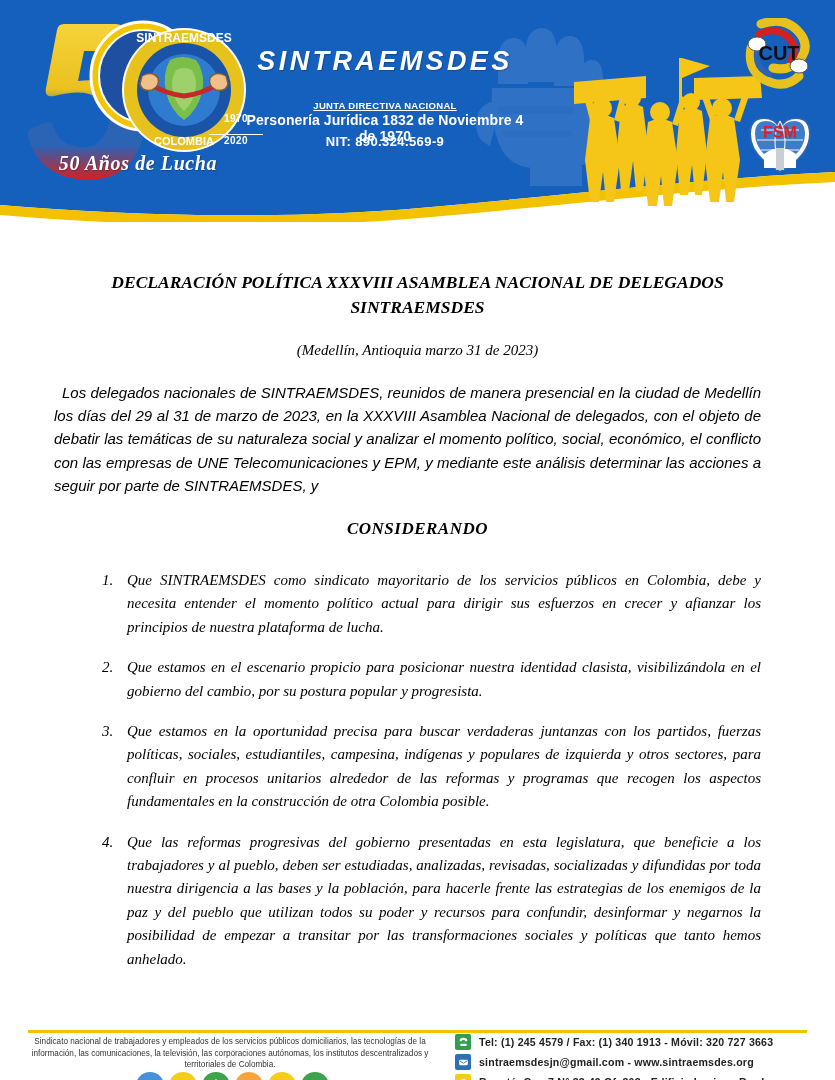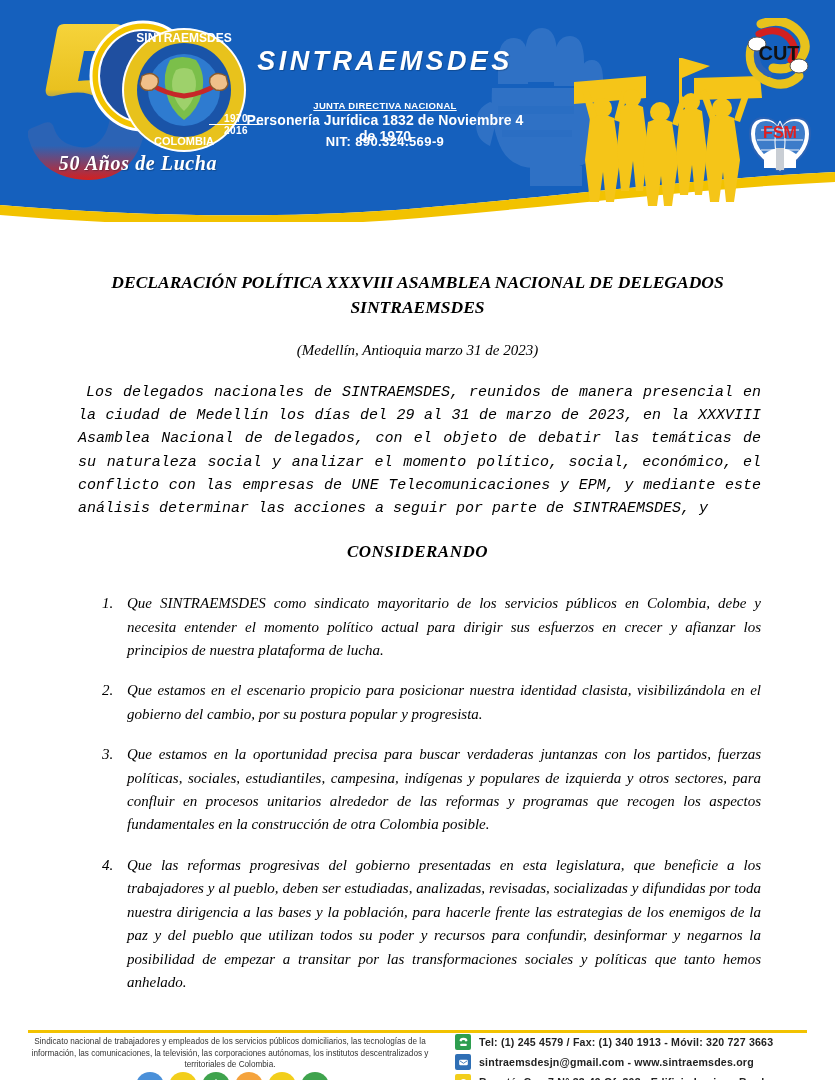--- a/index.html
+++ b/index.html
@@ -79,21 +79,21 @@
     left: 209px; top: 113px;
     width: 54px;
     text-align: center;
     font-family: "Liberation Sans", sans-serif;
     font-weight: bold;
     font-size: 10px;
     color: #ffffff;
     line-height: 11px;
     letter-spacing: 0.4px;
   }
-  .anniversary-years .yr-top { border-bottom: 1.4px solid #ffffff; padding-bottom:0px; }
+  .anniversary-years .yr-top { border-bottom: 1.4px solid #ffffff; padding-bottom:10px; }
 
   .slogan {
     position: absolute;
     left: 33px; top: 152px;
     width: 210px;
     text-align: center;
     font-family: "Liberation Serif", serif;
     font-style: italic;
     font-weight: bold;
     font-size: 20px;
@@ -177,23 +177,23 @@
     line-height: 25px;
   }
   .doc-place {
     margin: 22px 0 0 0;
     text-align: center;
     font-family: "Liberation Serif", serif;
     font-style: italic;
     font-size: 15px;
   }
   .intro {
-    margin: 22px 74px 0 78px;
+    margin: 22px 74px 0 54px;
     text-align: justify;
-    font-family: Liberation Mono, monospace;
+    font-family: Liberation Sans, sans-serif;
     font-style: italic;
     font-size: 15px;
     line-height: 23.2px;
     text-indent: 8px;
   }
   .considerando {
     margin: 22px 0 0 0;
     text-align: center;
     font-family: "Liberation Serif", serif;
     font-style: italic;
@@ -377,21 +377,21 @@
         <path d="M22,50 q10,-6 16,2 q2,8 -6,12 q-10,2 -12,-6 Z"></path>
         <path d="M106,50 q-10,-6 -16,2 q-2,8 6,12 q10,2 12,-6 Z"></path>
       </g>
       <text x="64" y="16" text-anchor="middle" font-family="Liberation Sans, sans-serif" font-size="12" font-weight="bold" fill="#ffffff">SINTRAEMSDES</text>
       <text x="64" y="119" text-anchor="middle" font-family="Liberation Sans, sans-serif" font-size="11" font-weight="bold" fill="#ffffff">COLOMBIA</text>
     </svg>
   </div>
 
   <div class="anniversary-years">
     <div class="yr-top">1970</div>
-    <div>2016</div>
+    <div>2020</div>
   </div>
 
   <div class="slogan">50 Años de Lucha</div>
 
   <div class="org-title">SINTRAEMSDES</div>
   <div class="org-sub1">JUNTA DIRECTIVA NACIONAL</div>
   <div class="org-sub2">Personería Jurídica 1832 de Noviembre 4 de 1970</div>
   <div class="org-nit">NIT: 890.324.569-9</div>
 
   <div class="logo-cut">

